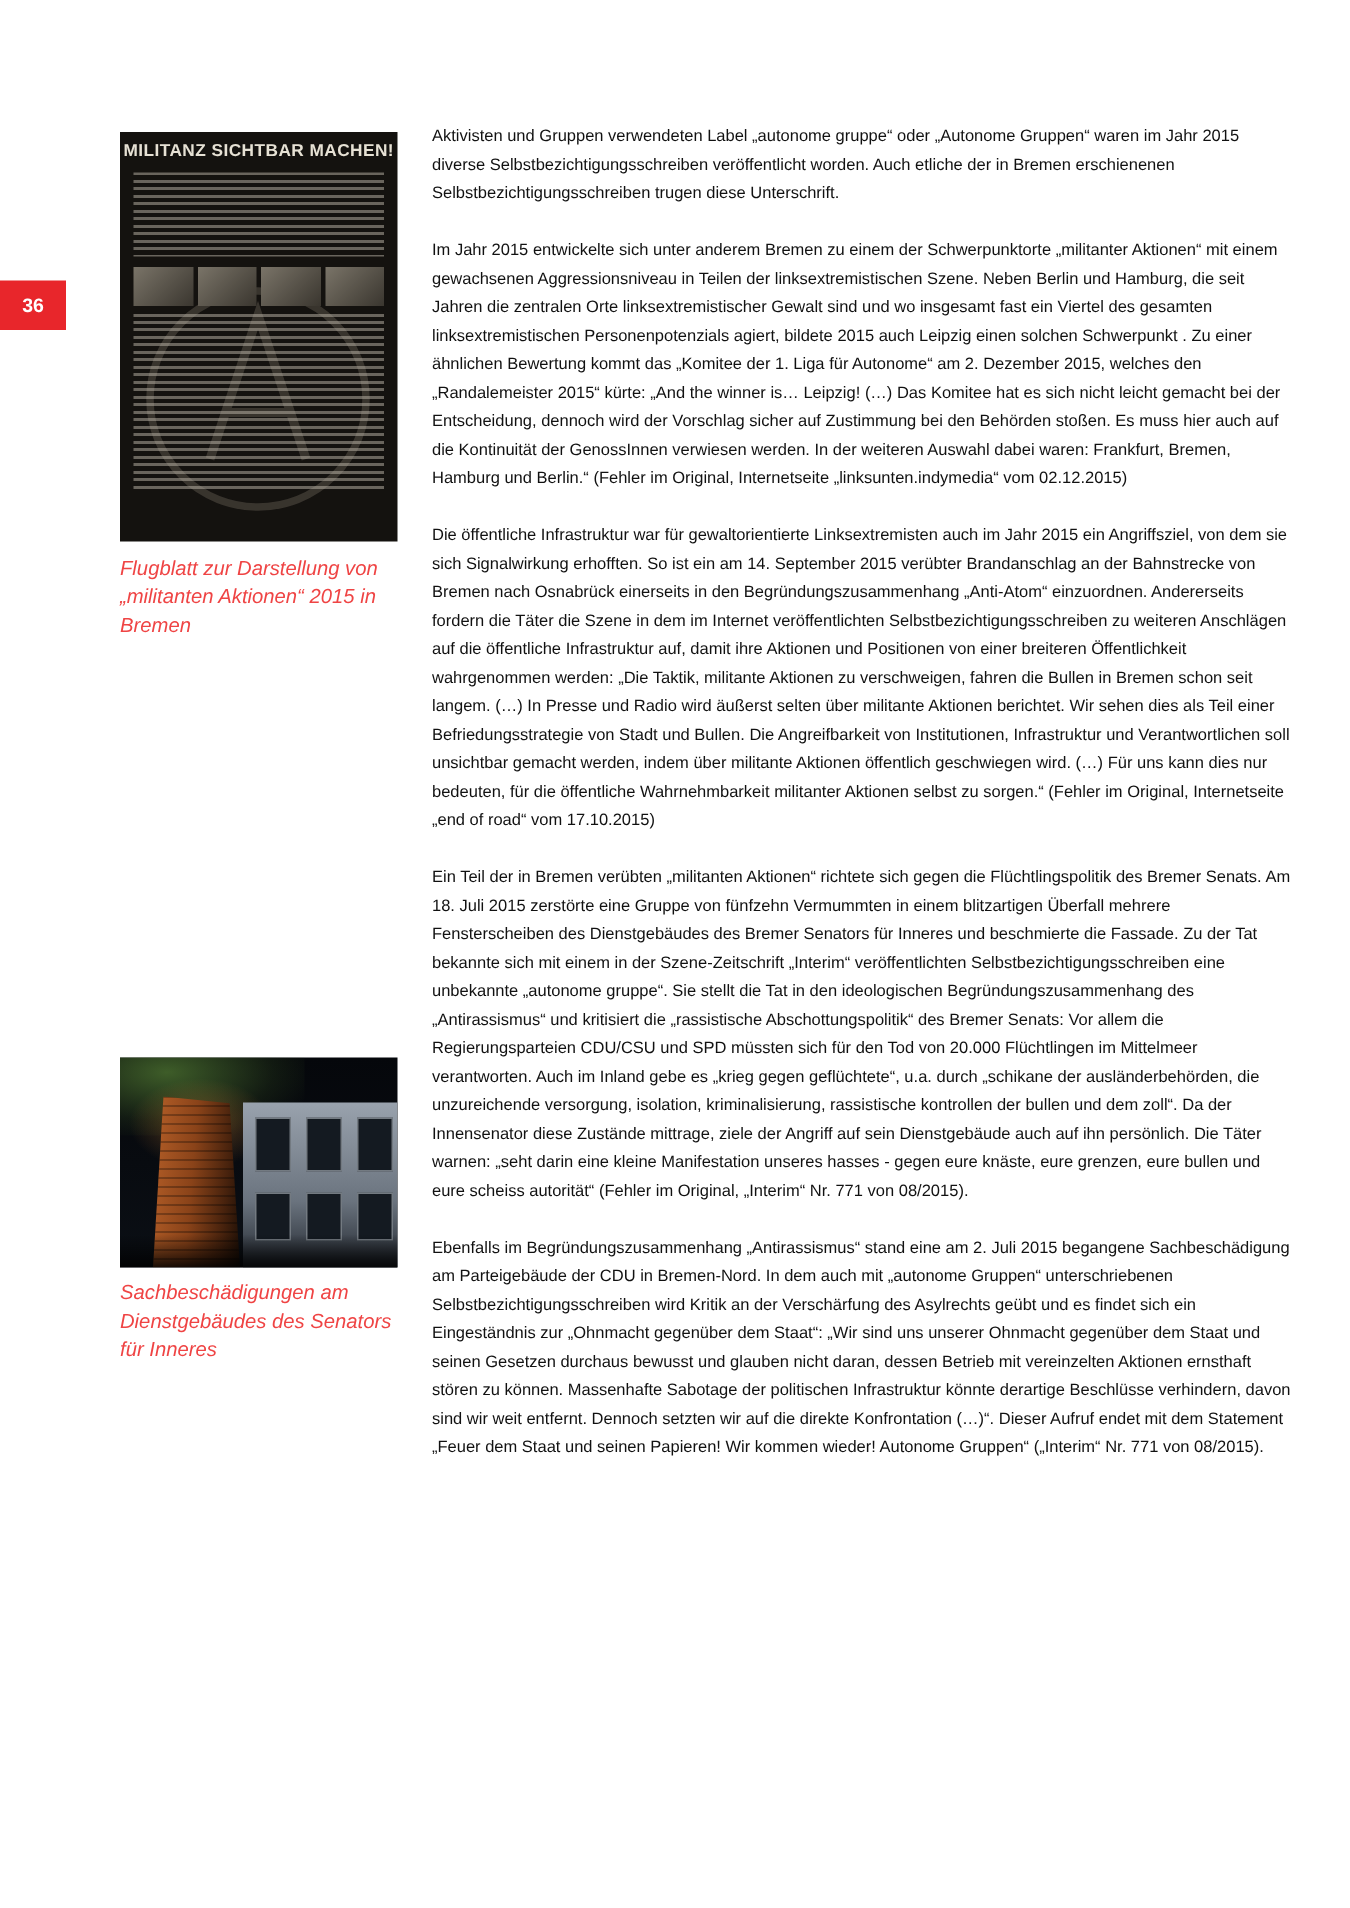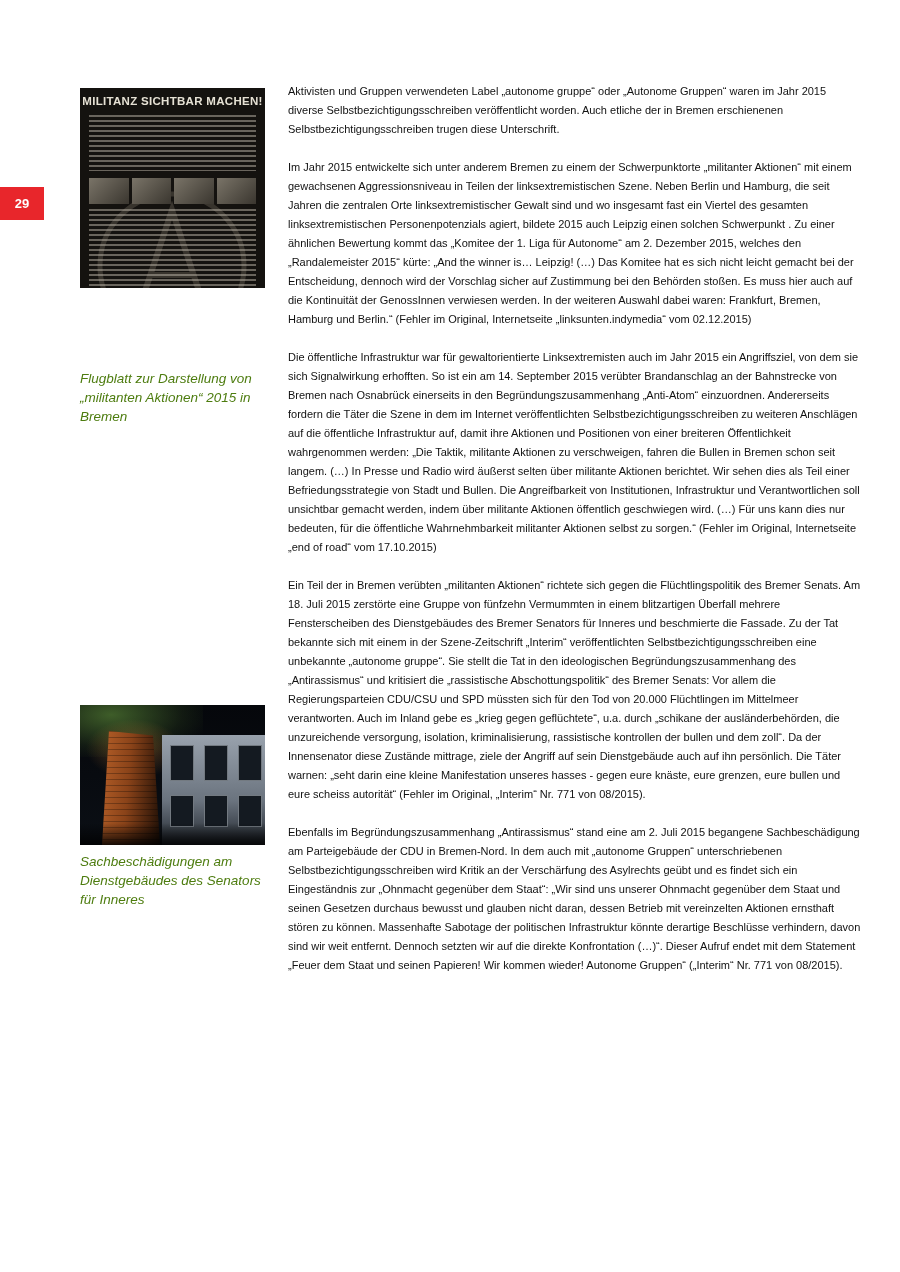--- a/index.html
+++ b/index.html
@@ -20,26 +20,26 @@
     position:absolute; left:288px; top:82px; width:574px;
     font-size:11px; line-height:19px; text-align:left;
     hyphens:auto;
   }
   .body-col p { margin:0 0 19px 0; }
   .it { }
 
   
   .caption {
     position:absolute; left:80px; width:196px;
-    font-style:italic; font-size:13.5px; line-height:19px; color:#4d7c0f;
+    font-style:italic; font-size:13.5px; line-height:19px; color:#ef4444;
   }
   .figure { position:absolute; left:80px; overflow:hidden; }
 
   
-  #flyer { top:88px; width:185px; height:200px; background:#14120f; }
+  #flyer { top:88px; width:185px; height:273px; background:#14120f; }
   .flyer-title {
     color:#e6e1d4; font-weight:700; font-size:11.5px; letter-spacing:0.3px;
     text-align:center; padding:7px 2px 3px; position:relative; z-index:2;
   }
   .tlines {
     margin:5px 9px 0; position:relative; z-index:2;
     background:repeating-linear-gradient(180deg,
       rgba(190,183,170,0.5) 0px, rgba(190,183,170,0.5) 2px,
       transparent 2px, transparent 5px);
   }
@@ -75,21 +75,21 @@
     position:absolute; left:0; bottom:0; width:185px; height:22px;
     background:linear-gradient(180deg, transparent, rgba(0,0,0,0.85));
   }
 </style>
 </head>
 <body>
 
 <div class="page">
 
   <div class="pagenum">
-    <span>29</span>
+    <span>36</span>
   </div>
 
   <div class="figure" id="flyer">
     <svg class="symbol" width="185" height="273" viewBox="0 0 185 273">
       <circle cx="92" cy="178" r="72" fill="none" stroke="rgba(150,140,125,0.28)" stroke-width="5"></circle>
       <path d="M60 218 L92 122 L124 218 M70 187 L114 187" stroke="rgba(150,140,125,0.28)" stroke-width="6" fill="none"></path>
     </svg>
     <div class="flyer-title">MILITANZ SICHTBAR MACHEN!</div>
     <div class="tlines blk1"></div>
     <div class="strip">

